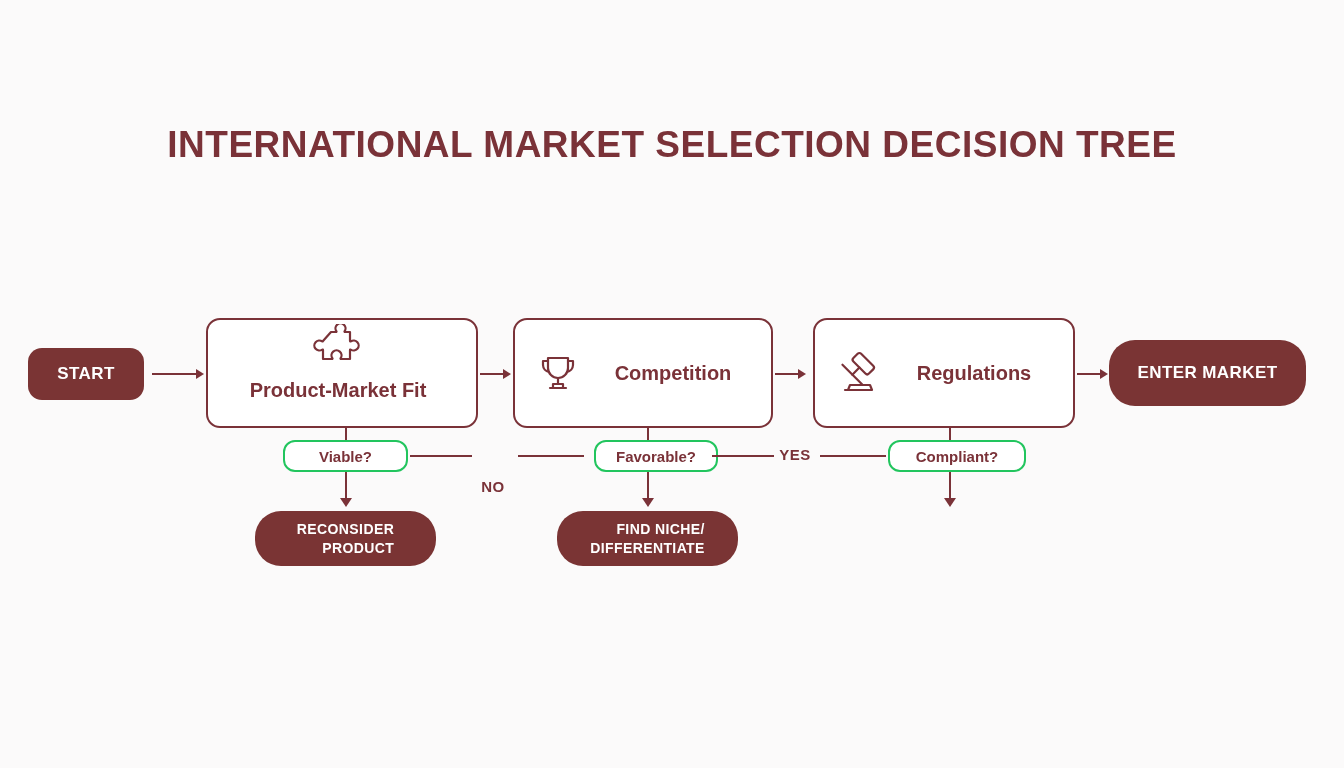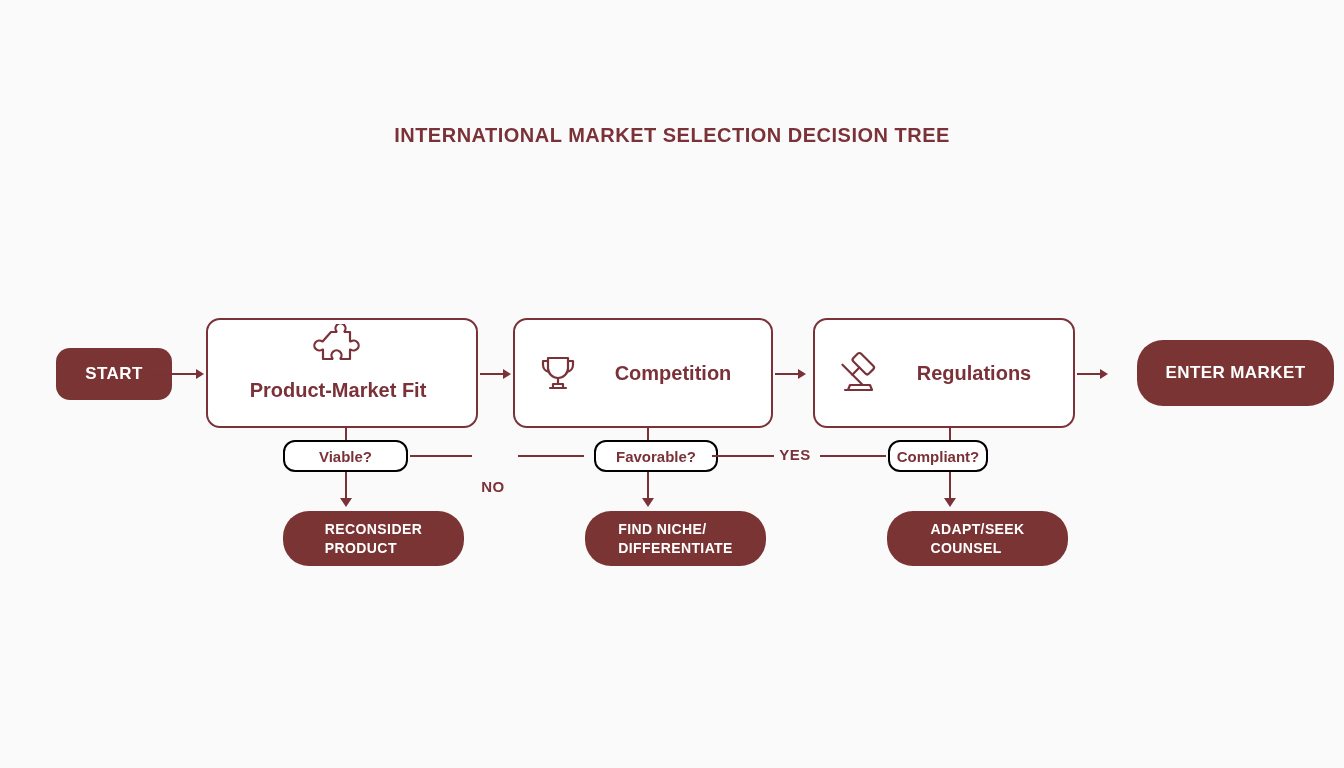--- a/index.html
+++ b/index.html
@@ -20,21 +20,21 @@
     height: 768px;
   }
 
   
   .title {
     position: absolute;
     left: 0;
     top: 124px;
     width: 1344px;
     text-align: center;
-    font-size: 20px;
+    font-size: 37px;
     font-weight: bold;
     letter-spacing: 0.5px;
     color: #7a3238;
     font-family: "Liberation Sans", sans-serif;
   }
 
   
   .node {
     position: absolute;
     box-sizing: border-box;
@@ -42,24 +42,23 @@
     align-items: center;
     justify-content: center;
   }
 
   
   .pill-filled {
     background: #7a3434;
     color: #ffffff;
     border-radius: 14px;
     font-weight: bold;
-    text-align: left;
+    text-align: right;
     line-height: 1.35;
     letter-spacing: 0.4px;
-    margin-left: 28px;
   }
   .pill-filled.round {
     border-radius: 26px;
   }
 
   
   .stage-box {
     background: #ffffff;
     border: 2px solid #7a3238;
     border-radius: 14px;
@@ -85,21 +84,21 @@
     color: #7a3238;
     font-size: 20px;
     font-weight: bold;
     line-height: 1.25;
     padding-right: 8px;
   }
 
   
   .decision-pill {
     background: #ffffff;
-    border: 2px solid #000000;
+    border: 2px solid #22c55e;
     border-radius: 12px;
     color: #7a3238;
     font-size: 15px;
     font-weight: bold;
     text-align: center;
   }
 
   
   .hline {
     position: absolute;
@@ -216,21 +215,21 @@
   <div class="node decision-pill" style="left:586px; top:440px; width:124px; height:32px;margin-left:8px;">
     <span>Favorable?</span>
   </div>
 
   <div class="hline" style="left:712px; top:455px; width:62px;"></div>
   <div class="edge-label" style="left:774px; top:446px; width:42px;">YES</div>
   <div class="hline" style="left:820px; top:455px; width:66px;"></div>
 
   <div class="vline" style="left:949px; top:428px; height:12px;"></div>
 
-  <div class="node decision-pill" style="left:888px; top:440px; width:100px; height:32px;">
+  <div class="node decision-pill" style="left:888px; top:440px; width:138px; height:32px;">
     <span>Compliant?</span>
   </div>
 
   <div class="vline" style="left:345px; top:472px; height:30px;"></div>
   <div class="arrow-down" style="left:340px; top:498px;"></div>
 
   <div class="node pill-filled round" style="left:255px; top:511px; width:181px; height:55px; font-size:14px;">
     <span>
       <span>RECONSIDER</span><br>
       <span>PRODUCT</span>
@@ -243,20 +242,14 @@
   <div class="node pill-filled round" style="left:557px; top:511px; width:181px; height:55px; font-size:14px;">
     <span>
       <span>FIND NICHE/</span><br>
       <span>DIFFERENTIATE</span>
     </span>
   </div>
 
   <div class="vline" style="left:949px; top:472px; height:30px;"></div>
   <div class="arrow-down" style="left:944px; top:498px;"></div>
 
-  <div class="node pill-filled round" style="left:859px; top:511px; width:181px; height:55px; font-size:14px;">
-    <span>
-      <span>ADAPT/SEEK</span><br>
-      <span>COUNSEL</span>
-    </span>
-  </div>
 
 </div>
 
 </body></html>

